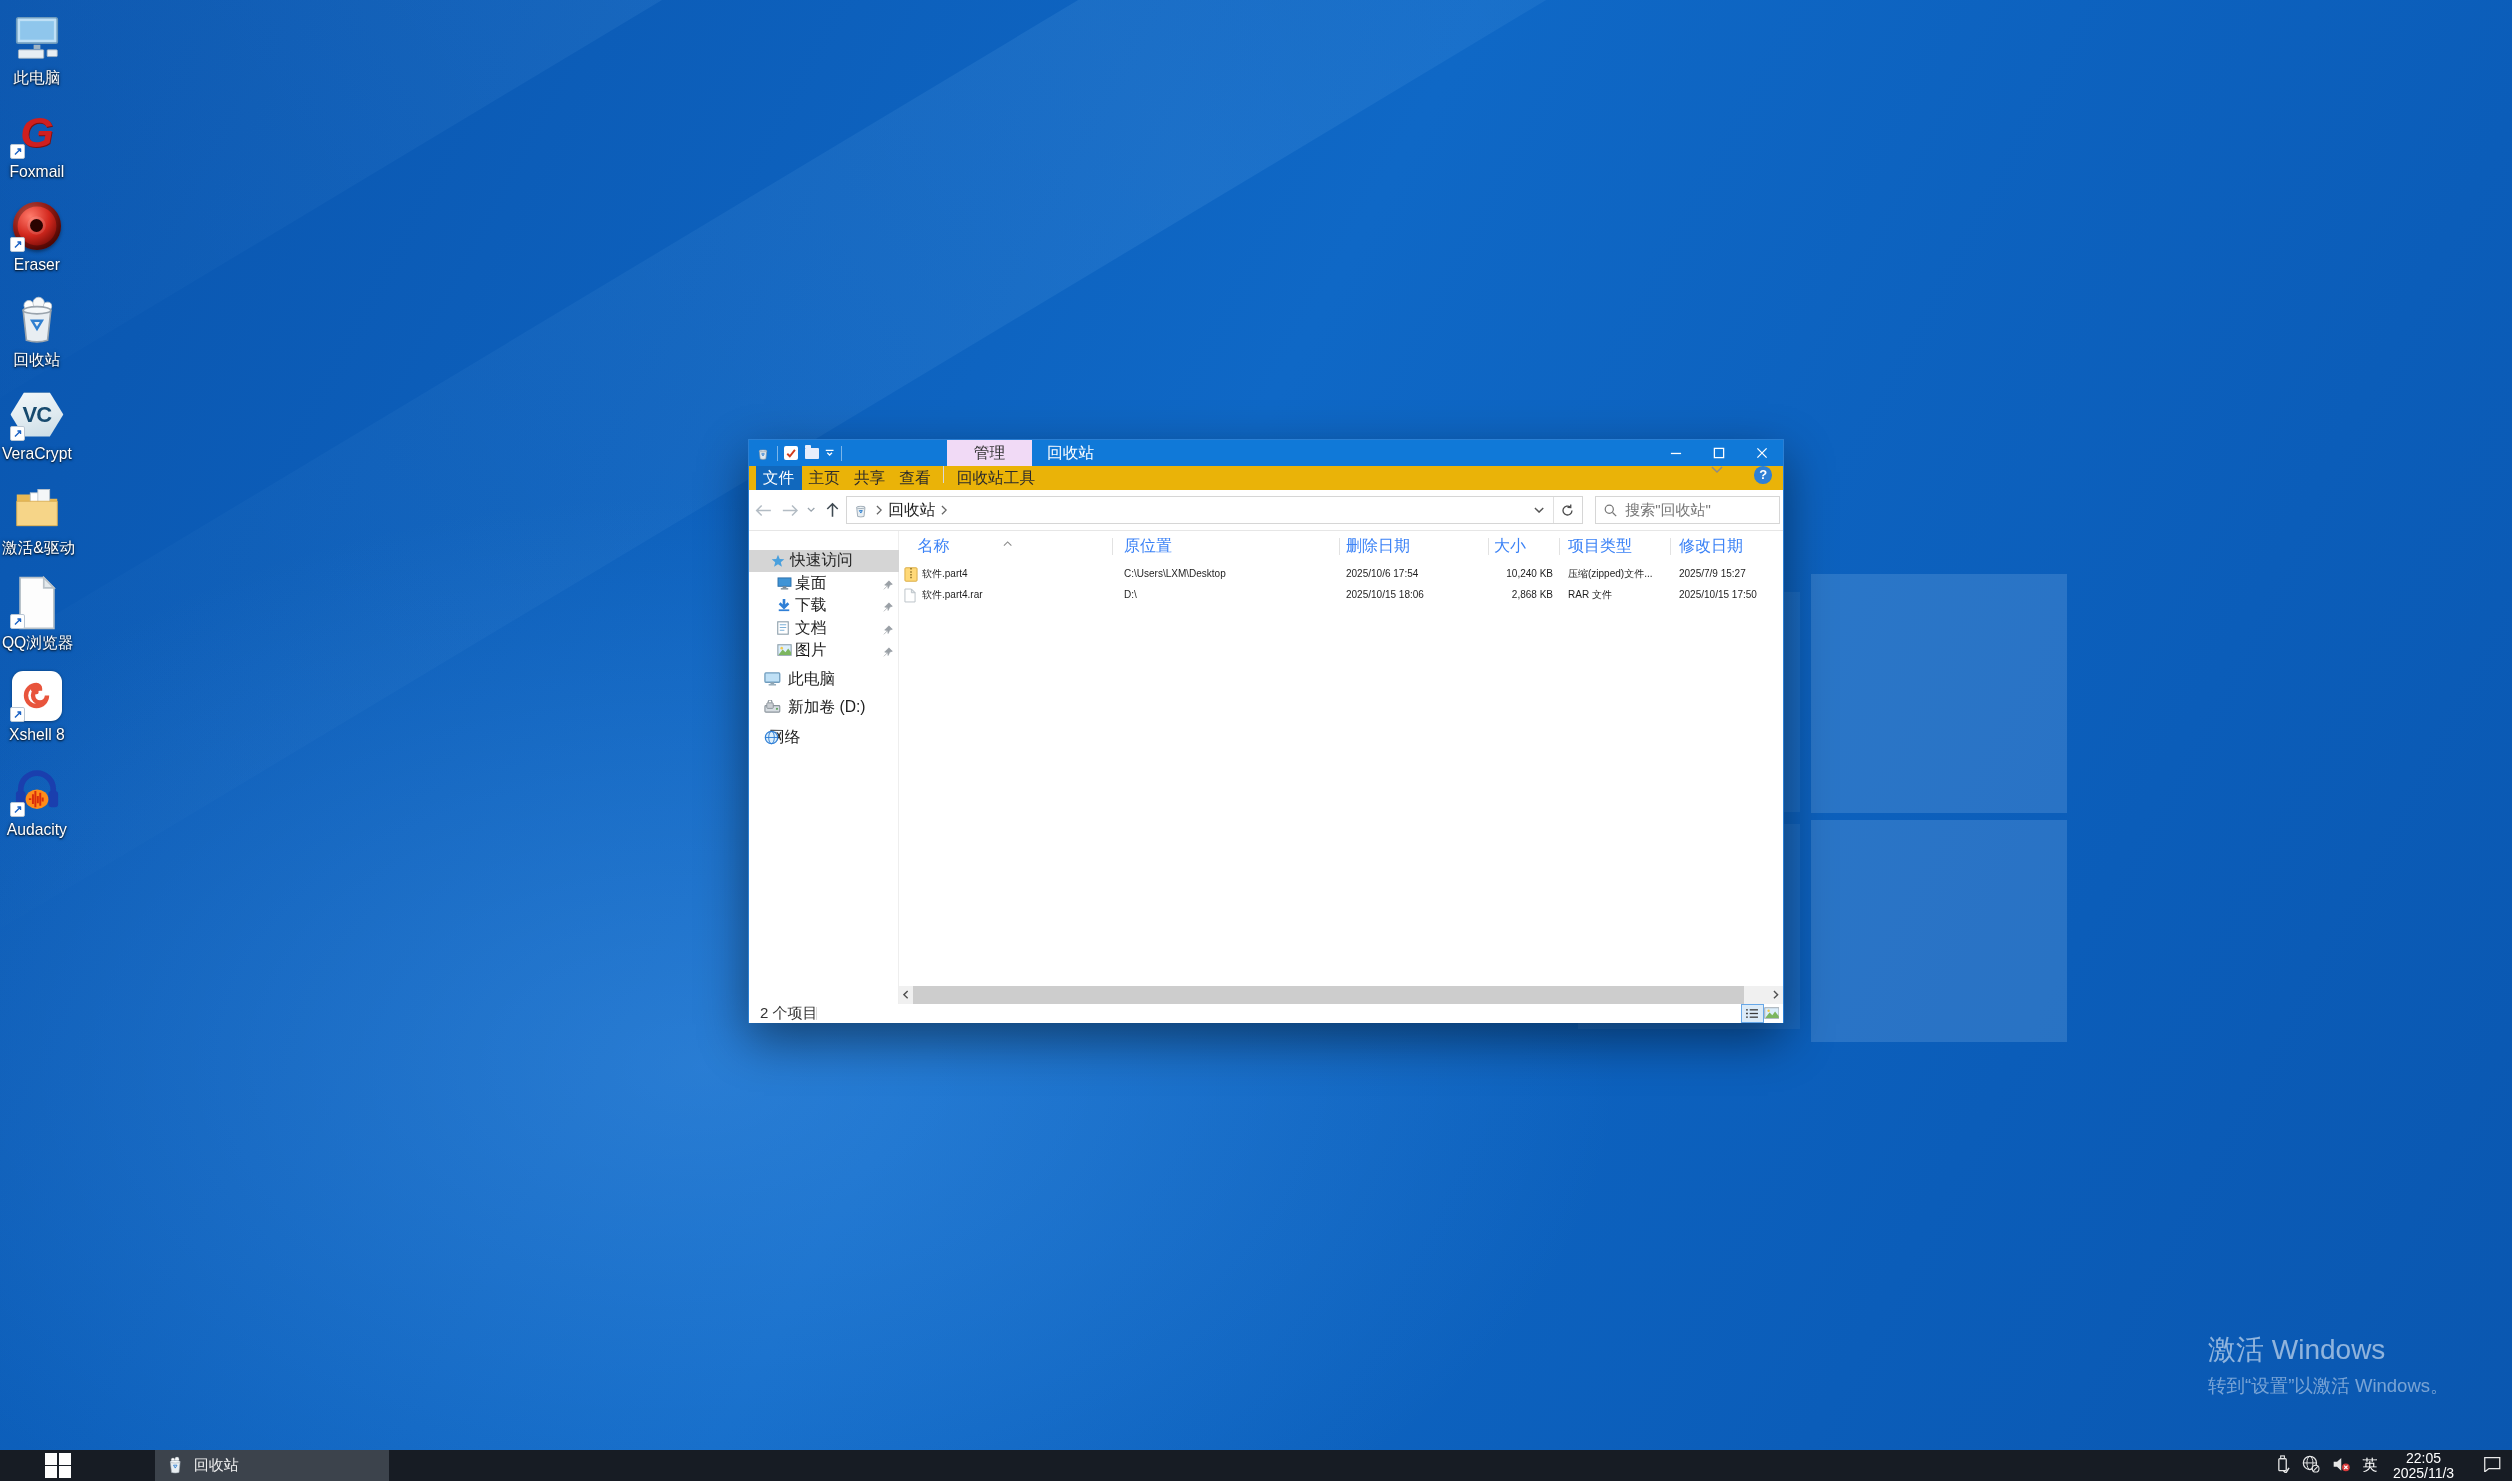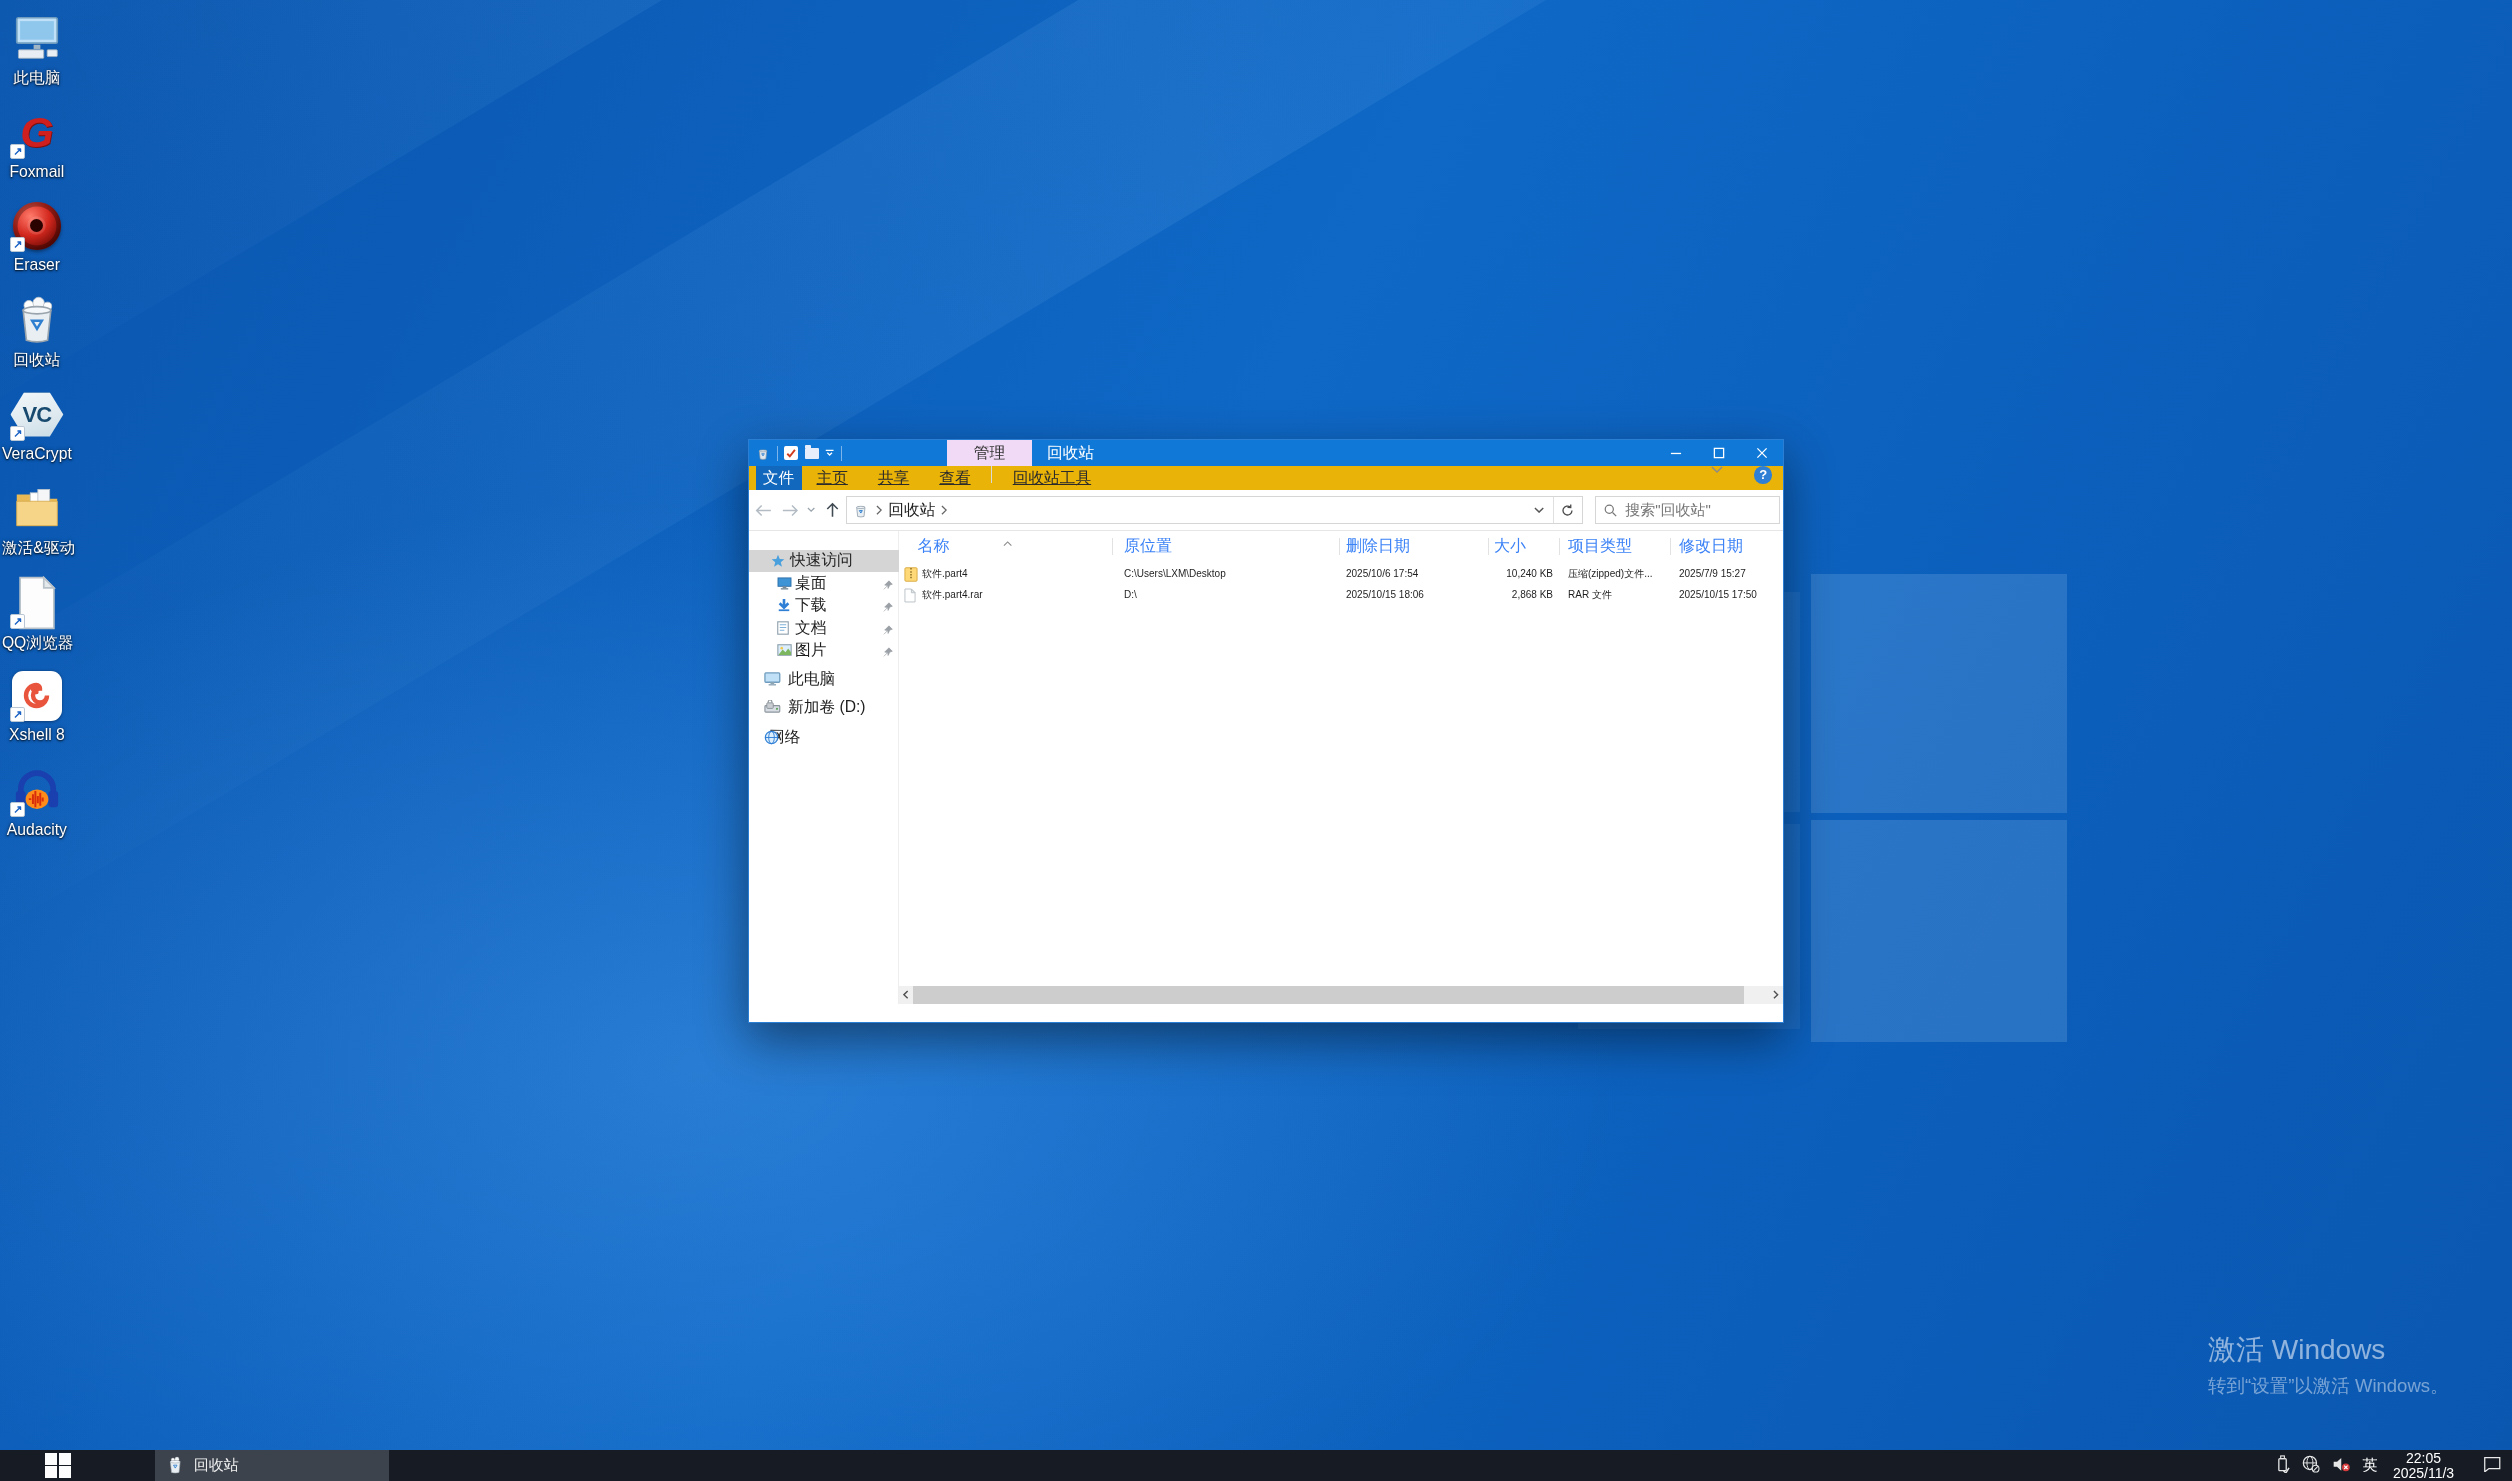--- a/index.html
+++ b/index.html
@@ -56,21 +56,21 @@
   .qat-folder { width:14px; height:11px; background:#e7eefb; border-radius:0.9px; position:relative; }
   .qat-folder::before { content:""; position:absolute; top:-2.8px; left:0; width:6.5px; height:2.8px; background:#e7eefb; border-radius:0.9px 0.9px 0 0; }
   .ctx-tab { position:absolute; left:198px; top:0; width:85px; height:26px; background:#f1daf6;
     color:#333; font-size:15.7px; line-height:26px; text-align:center; }
   .win-title { position:absolute; left:298px; top:0; height:26px; line-height:26px; color:#fff; font-size:15.7px; }
   .caption { position:absolute; right:0; top:0; height:26px; display:flex; }
   .cap-btn { width:43px; height:26px; display:flex; align-items:center; justify-content:center; }
 
   .menubar { height:24px; background:#eab308; display:flex; align-items:flex-start; font-size:15.7px; color:#2b2b2b; }
   .menu-file { width:46px; height:24px; margin-left:6.5px; background:#1168bd; color:#fff; text-align:center; line-height:24px; }
-  .menu-item { padding:0 15px; line-height:24px;text-decoration:underline; }
+  .menu-item { padding:0 7px; line-height:24px; }
   .menu-div { width:0.9px; height:16.7px; background:#d9d9d9; margin:0 5.6px; }
   .menu-spacer { flex:1; }
   .ribbon-collapse { margin-right:31px; display:flex; align-items:center; }
   .help-btn { width:17.6px; height:17.6px; border-radius:50%; background:#2f80d5; color:#fff; font-size:13px; font-weight:bold;
     display:flex; align-items:center; justify-content:center; margin-right:11px; }
 
   .addressrow { height:41px; background:#fff; border-bottom:0.9px solid #e6e6e6; display:flex; align-items:center; }
   .nav-btn { display:flex; align-items:center; justify-content:center; }
   .addrbox { width:737px; height:28px; border:0.9px solid #d6d6d6; background:#fff; display:flex; align-items:center; padding-left:6.5px; }
   .crumb { font-size:15.7px; color:#1e1e1e; padding:0 5.6px; }
@@ -509,20 +509,43 @@
           <div class="hs-thumb"></div>
           <div class="hs-arrow" style="right:0">
             <svg width="5.6" height="9.3" viewBox="0 0 6 10">
                 <polyline points="1,1 5,5 1,9" fill="none" stroke="#505050" stroke-width="1.5"></polyline>
               </svg>
           </div>
         </div>
       </div>
     </div>
 
+    <div class="statusbar">
+      <span class="status-txt">2 个项目</span>
+      <span class="status-div"></span>
+      <div class="view-btn vb-details">
+        <svg width="14" height="11" viewBox="0 0 15 12">
+            <g stroke="#3a3a3a" stroke-width="1.4">
+              <line x1="1" y1="2" x2="3" y2="2"></line>
+              <line x1="5" y1="2" x2="14" y2="2"></line>
+              <line x1="1" y1="6" x2="3" y2="6"></line>
+              <line x1="5" y1="6" x2="14" y2="6"></line>
+              <line x1="1" y1="10" x2="3" y2="10"></line>
+              <line x1="5" y1="10" x2="14" y2="10"></line>
+            </g>
+          </svg>
+      </div>
+      <div class="view-btn vb-thumbs">
+        <svg width="15.7" height="12" viewBox="0 0 17 13">
+            <rect x="0.8" y="0.8" width="15.4" height="11.4" fill="#dceefb" stroke="#9aa4ad"></rect>
+            <path d="M2 11 L6 6 L9 9 L12 5 L16 10 V12 H2 Z" fill="#7cb65f"></path>
+            <circle cx="5" cy="4" r="1.3" fill="#f2c94c"></circle>
+          </svg>
+      </div>
+    </div>
   </div>
 
   <div class="taskbar">
     <div class="start">
       <div class="winlogo">
           <div></div>
           <div></div>
           <div></div>
           <div></div>
         </div>

